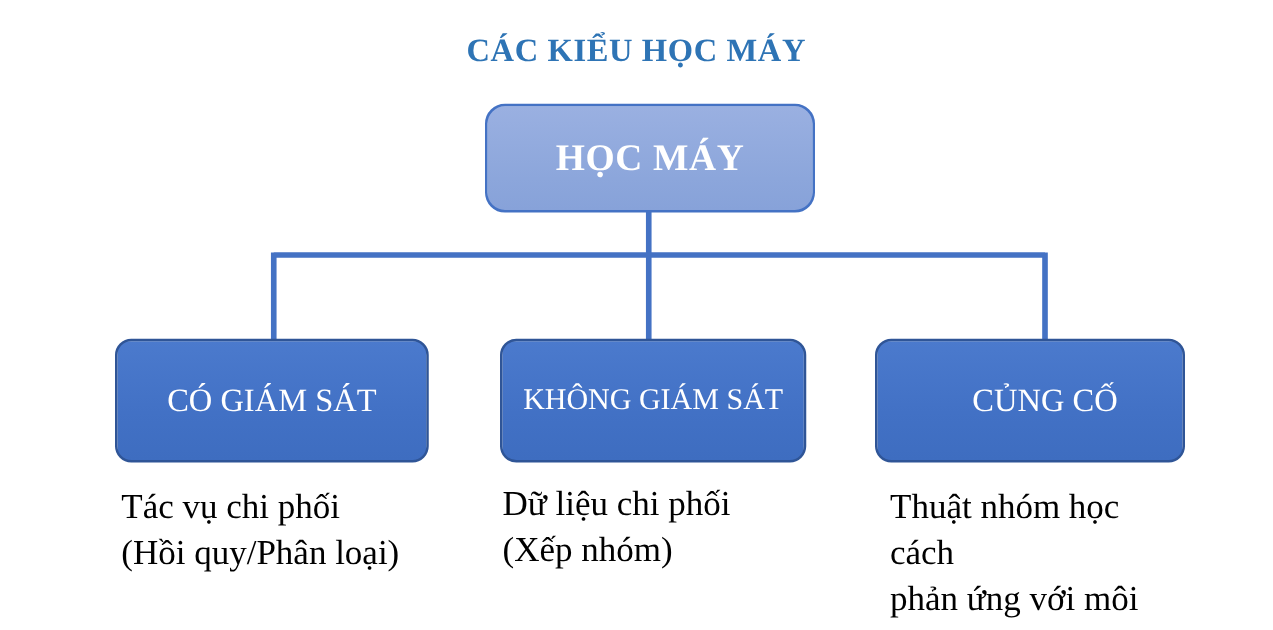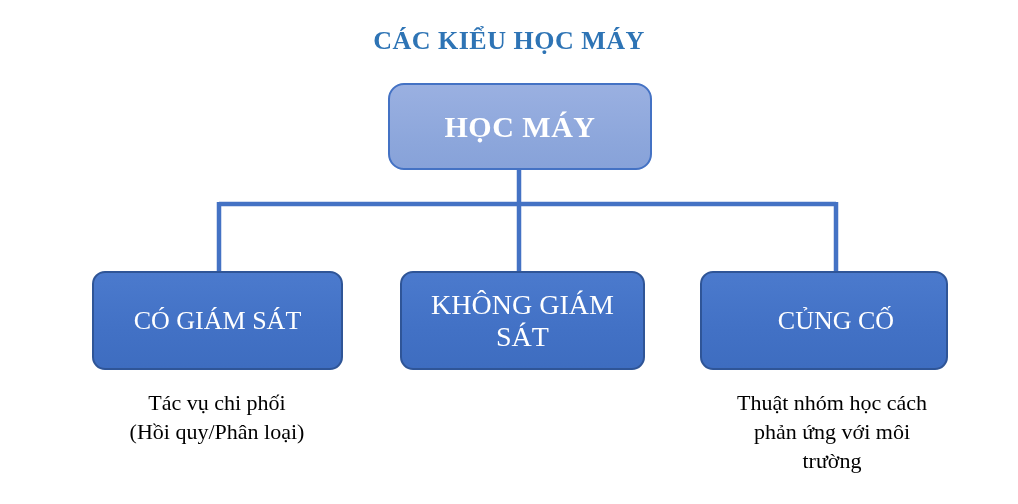--- a/index.html
+++ b/index.html
@@ -56,26 +56,26 @@
   }
   .child-node {
     top: 271px;
     height: 99px;
     border-radius: 13px;
     background: linear-gradient(180deg, #4B7ACD 0%, #4271C5 60%, #3E6DC0 100%);
     border: 2px solid #2F5597;
     font-size: 26px;
   }
   .child-node.supervised   { left: 92px;  width: 251px; }
-  .child-node.unsupervised { left: 400px; width: 245px; font-size: 28px; }
+  .child-node.unsupervised { left: 400px; width: 245px; font-size: 24px; }
   .child-node.reinforcement{ left: 700px; width: 248px; padding-left: 24px; }
   .caption {
     position: absolute;
-    text-align: center;
-    font-size: 22px;
+    text-align: left;
+    font-size: 28px;
     line-height: 1.32;
     color: #000000;
     white-space: pre-line;
     z-index: 1;
   }
   .caption.supervised   { left: 97px;  width: 240px; top: 388px; }
   .caption.unsupervised { left: 402px; width: 240px; top: 386px; }
   .caption.reinforcement{ left: 712px; width: 240px; top: 388px; }
 </style>
 </head>
@@ -101,18 +101,20 @@
     <span>KHÔNG GIÁM SÁT</span>
   </div>
 
   <div class="node child-node reinforcement">
     <span>CỦNG CỐ</span>
   </div>
 
   <div class="caption supervised">Tác vụ chi phối
 (Hồi quy/Phân loại)</div>
 
+  <div class="caption unsupervised">Dữ liệu chi phối
+(Xếp nhóm)</div>
 
   <div class="caption reinforcement">Thuật nhóm học cách
 phản ứng với môi
 trường</div>
 
 </div>
 
 </body></html>

